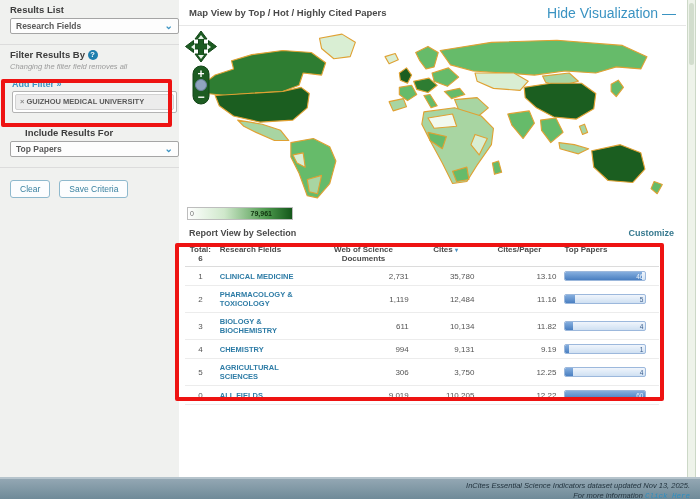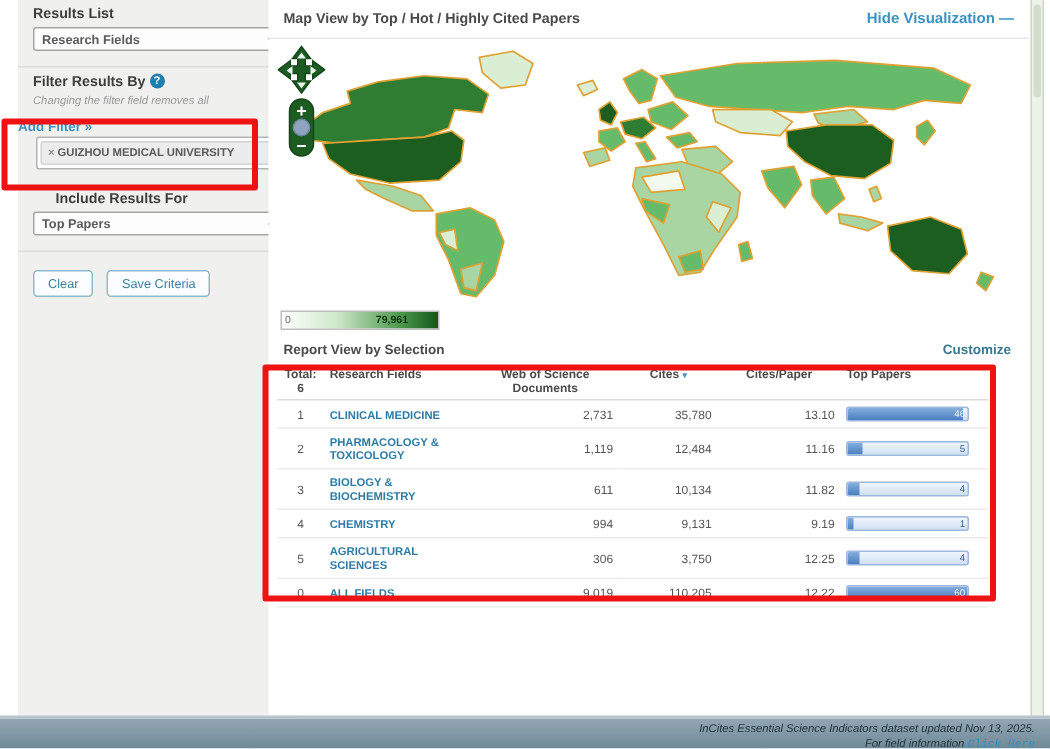--- a/index.html
+++ b/index.html
@@ -1,39 +1,39 @@
 <!DOCTYPE html>
 <html><head>
 <meta charset="utf-8">
 <style>
   * { box-sizing: border-box; margin: 0; padding: 0; }
   html,body { width:700px; height:499px; overflow:hidden; }
   body { position:relative; font-family:"Liberation Sans", sans-serif; background:#ffffff; }
 
   
-  .sidebar { position:absolute; left:12px; top:0; width:190px; height:477px; background:#f0f1ef; border-right:1px solid #dadada; }
+  .sidebar { position:absolute; left:0; top:0; width:190px; height:477px; background:#f0f1ef; border-right:1px solid #dadada; }
   .side-label { font-size:9.5px; font-weight:bold; color:#3d3d3d; margin:4px 10px 2px; }
   .help-circle { display:inline-block; width:10px; height:10px; border-radius:50%; background:#1f7fae; color:#fff; font-size:7.5px; line-height:10px; text-align:center; font-weight:bold; vertical-align:1px; }
   .select { margin:3px 10px 0; height:16px; background:#fdfdfd; border:1px solid #a5a5a5; border-radius:2px; display:flex; align-items:center; justify-content:space-between; padding:0 5px; cursor:pointer; }
   .select .sel-val { font-size:8.5px; font-weight:bold; color:#5a5a5a; }
   .select .chev { color:#3a93c2; font-weight:bold; font-size:10px; line-height:8px; }
   .side-divider { border-top:1px solid #dcdcdc; margin:10px 0 4px; }
   .side-note { font-size:7.5px; font-style:italic; color:#9a9a9a; margin:2px 10px; line-height:1.25; }
-  .add-filter { display:block; margin:8px 0 2px; font-size:9px; font-weight:bold; color:#3a93c2; text-decoration:none; cursor:pointer; }
+  .add-filter { display:block; margin:8px 12px 2px; font-size:9px; font-weight:bold; color:#3a93c2; text-decoration:none; cursor:pointer; }
   .chip-box { margin:2px 12px 0; background:#ffffff; border:1px solid #b3b3b3; border-radius:2px; padding:2px; }
   .chip { background:#ececec; border:1px solid #d2d2d2; border-radius:2px; padding:2px 4px; font-size:7.5px; font-weight:bold; color:#5a5a5a; line-height:1.25; cursor:pointer; }
   .chip .x { color:#8a8a8a; margin-right:2px; }
   .btn-row { display:flex; gap:9px; margin:12px 10px 0; }
   .btn { background:#fcfdfe; border:1px solid #8fb9cd; border-radius:3px; color:#39809f; font-weight:normal; font-size:8.5px; padding:3px 9px; cursor:pointer; font-family:inherit; }
 
   
   .main { position:absolute; left:179px; top:0; width:507px; height:477px; background:#ffffff; }
   .map-header { height:26px; display:flex; justify-content:space-between; align-items:center; padding:0 10px; border-bottom:1px solid #e7e7e7; }
   .map-title { font-size:9.5px; font-weight:bold; color:#4a4a4a; }
-  .hide-link { font-size:10px; font-weight:bold; color:#3a93c2; text-decoration:none; cursor:pointer; }
+  .hide-link { font-size:14px; font-weight:normal; color:#3a93c2; text-decoration:none; cursor:pointer; }
   .map-wrap { position:relative; height:181px; }
   .map-wrap svg.world { position:absolute; left:0; top:2px; }
   .land { stroke:#dfa133; stroke-width:1.1; stroke-linejoin:round; }
   .c1{fill:#1b5e20}.c2{fill:#2e7d32}.c3{fill:#66bb6a}.c4{fill:#a8d5a2}.c5{fill:#d9eed3}.c6{fill:#f2f9ef}
   .map-controls { position:absolute; left:6px; top:4px; width:32px; height:76px; }
   .legend { position:relative; margin:0 0 0 8px; width:106px; height:13px; border:1px solid #bdbdbd; background:linear-gradient(to right,#ffffff 0%,#cfe8cb 35%,#4e9a4e 75%,#14571a 100%); }
   .legend .lmin { position:absolute; left:2px; top:2px; font-size:7px; color:#6f6f6f; }
   .legend .lmax { position:absolute; right:20px; top:2px; font-size:7px; font-weight:bold; color:#10330f; }
 
   .report-bar { display:flex; justify-content:space-between; align-items:center; padding:8px 12px 4px 10px; }
@@ -280,18 +280,18 @@
     </tbody>
   </table>
 </div>
 
 <div class="vscroll">
   <div class="thumb"></div>
 </div>
 
 <div class="footer">
   <span>InCites Essential Science Indicators dataset updated Nov 13, 2025.</span><br>
-  <span>For field information</span>
+  <span>For more information</span>
   <a>Click Here</a>
 </div>
 
 <div class="red-box" id="red-side"></div>
 <div class="red-box" id="red-table"></div>
 
 </body></html>

